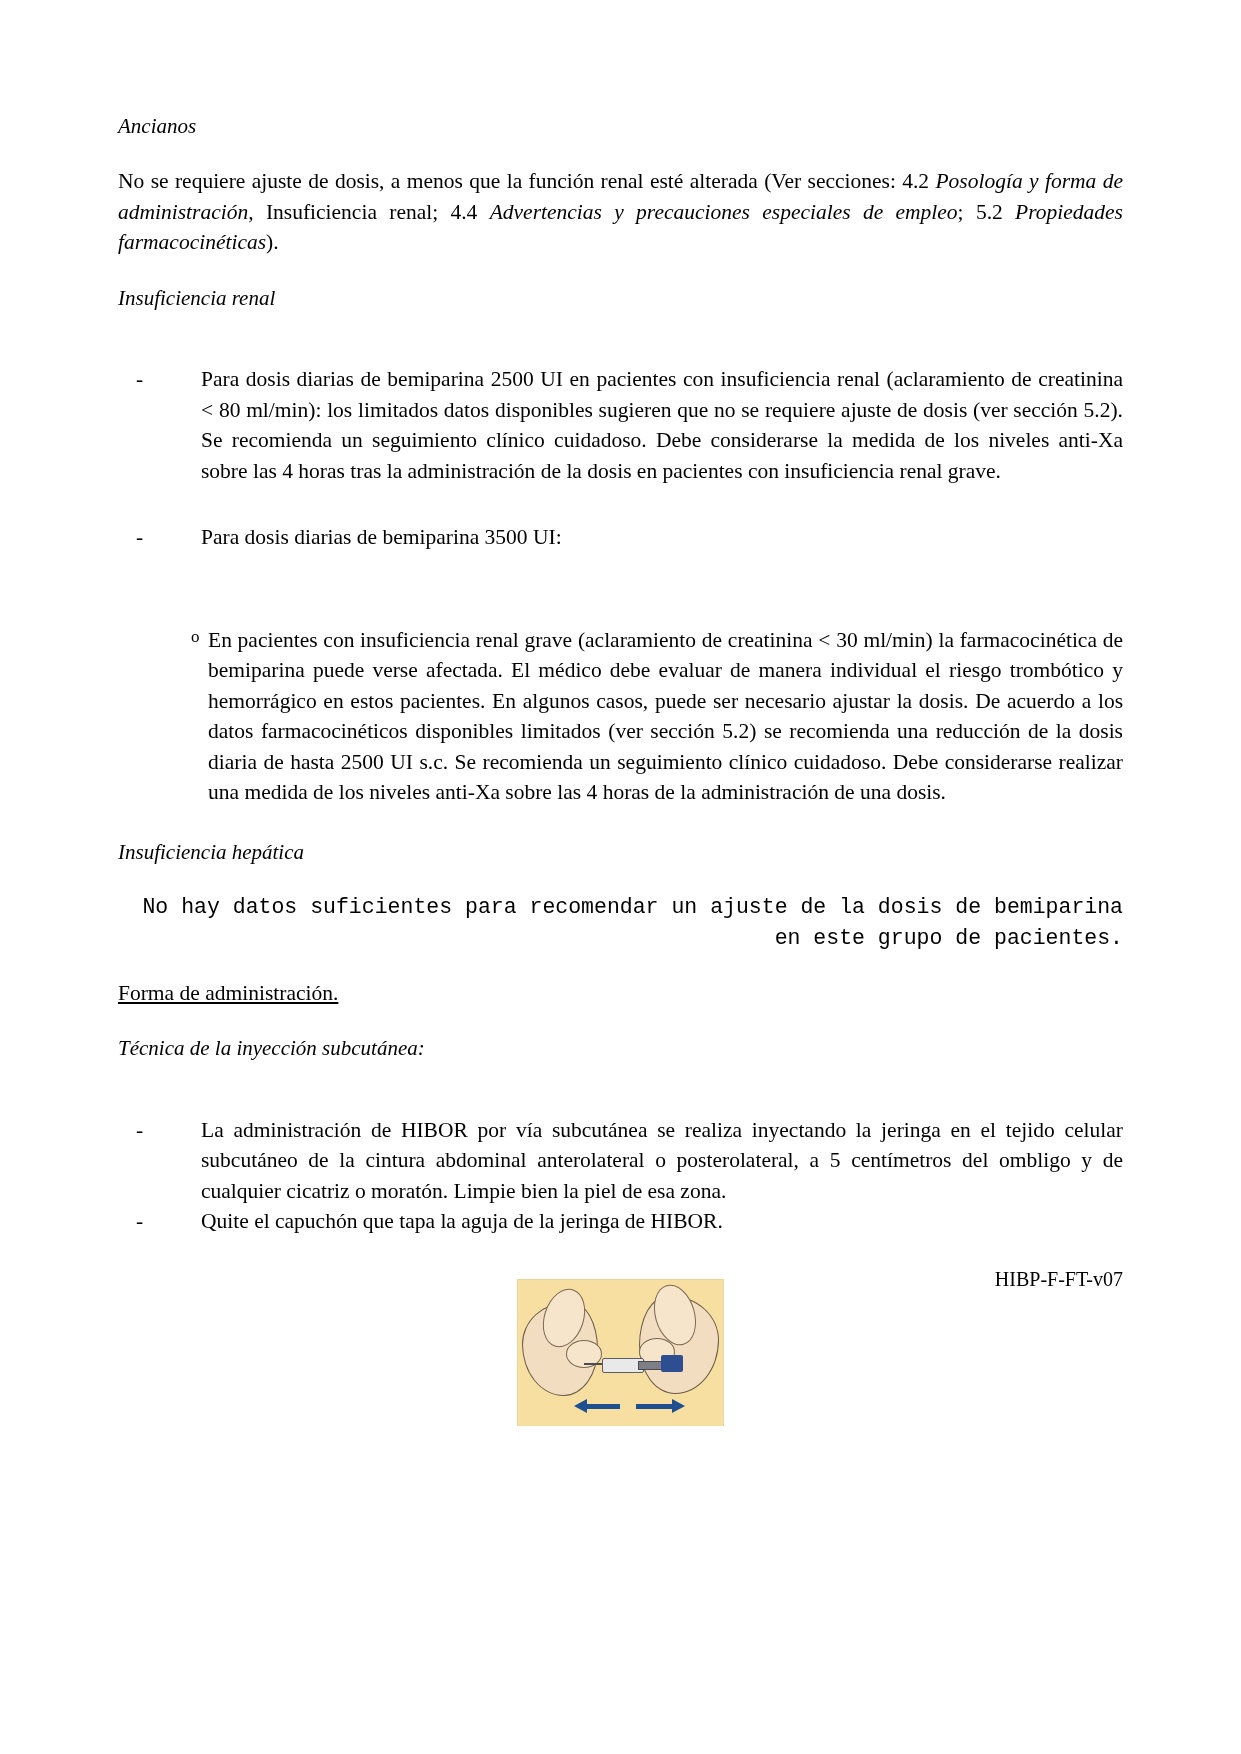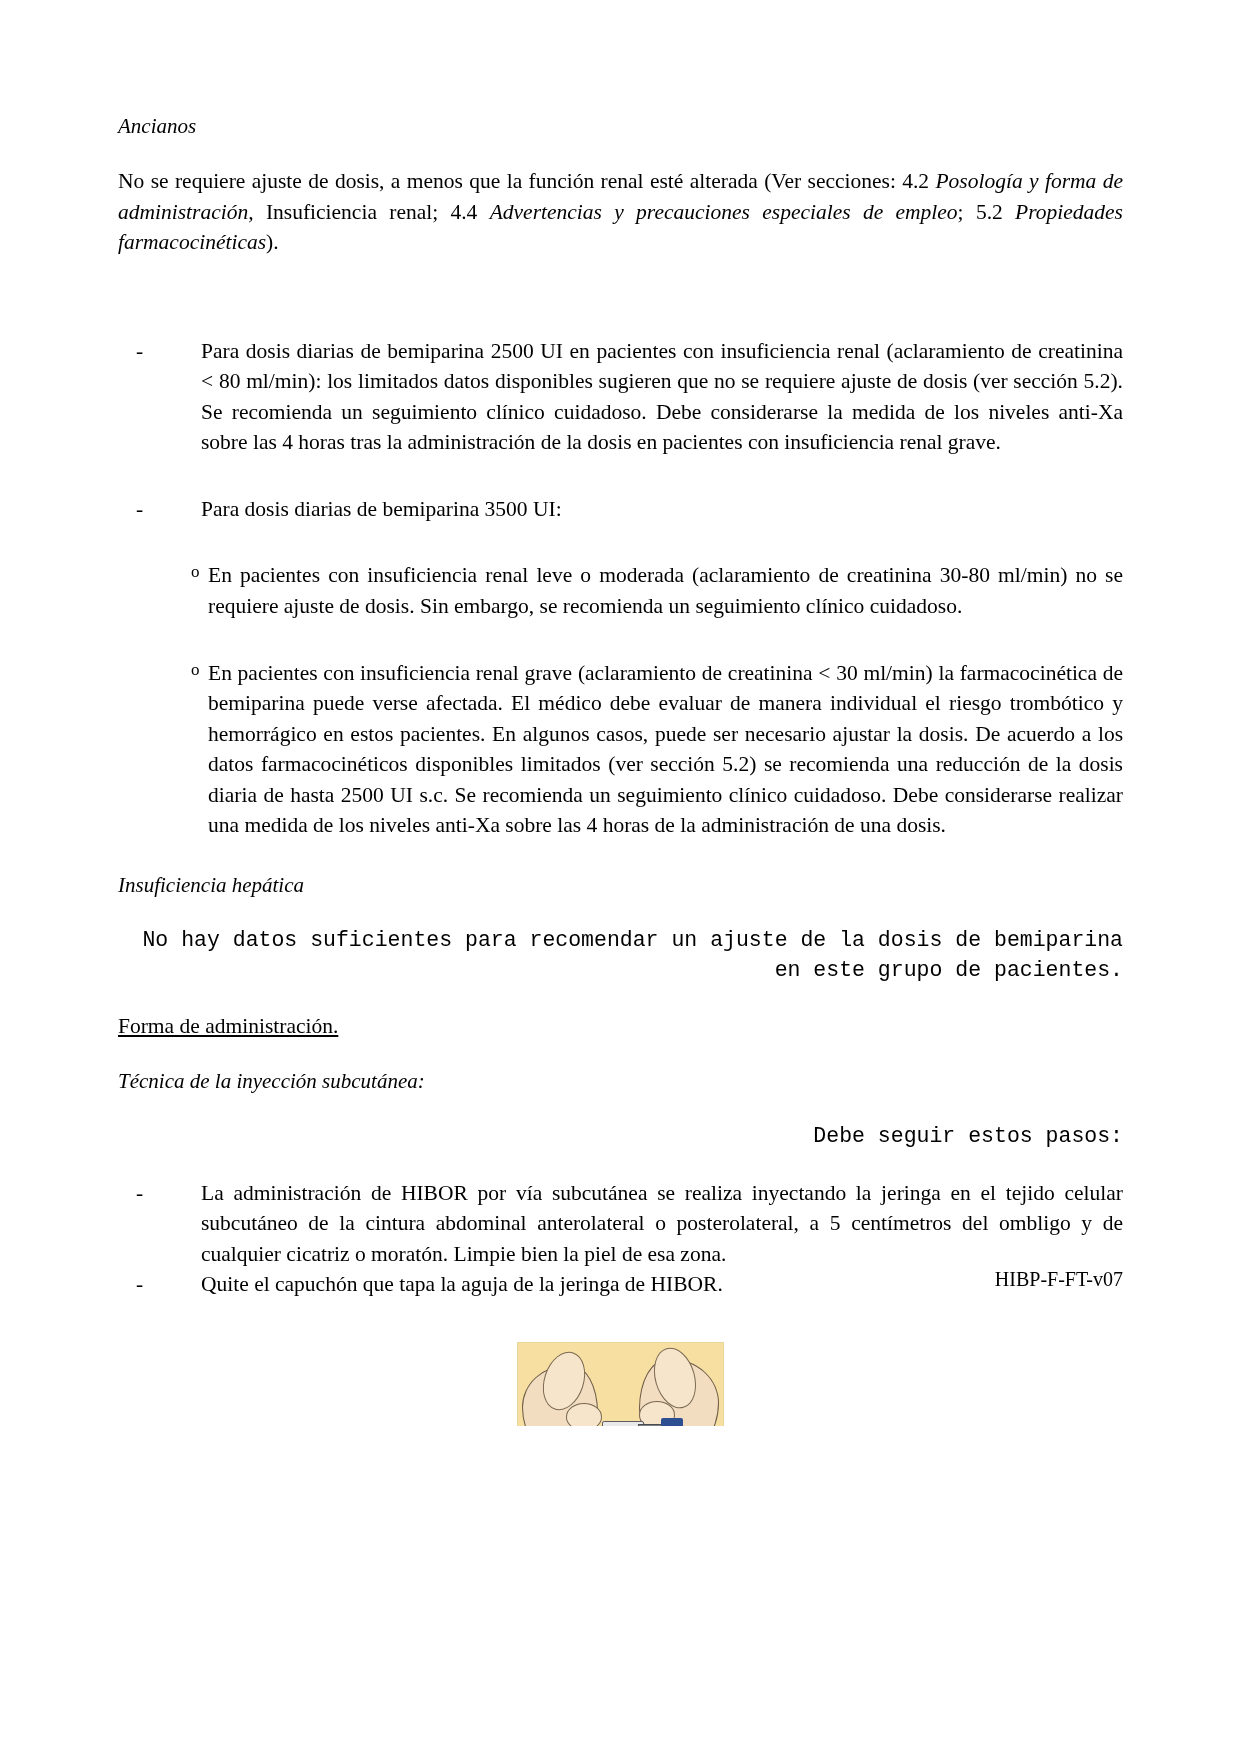--- a/index.html
+++ b/index.html
@@ -229,60 +229,57 @@
 <div class="page">
   <div class="content">
 
     <p class="heading-italic">Ancianos</p>
     <div class="gap-md"></div>
 
     <p class="body-text"><span>No se requiere ajuste de dosis, a menos que la función renal esté alterada (Ver secciones: 4.2 </span><em>Posología y forma de administración,</em><span> Insuficiencia renal; 4.4 </span><em>Advertencias y precauciones especiales de empleo</em><span>; 5.2 </span><em>Propiedades farmacocinéticas</em><span>).</span></p>
 
     <div class="gap-md"></div>
 
+    <p class="heading-italic">Insuficiencia renal</p>
     <div class="gap-md"></div>
 
 
     <div class="gap-md"></div>
 
     <ul class="dash-list">
       <li>Para dosis diarias de bemiparina 2500 UI en pacientes  con insuficiencia renal (aclaramiento de creatinina &lt; 80 ml/min): los limitados datos disponibles sugieren que no se requiere  ajuste de dosis (ver sección 5.2). Se recomienda un seguimiento clínico cuidadoso. Debe considerarse la medida de los niveles anti-Xa sobre las 4 horas tras la administración de la dosis en pacientes con insuficiencia renal grave.</li>
     </ul>
 
     <div class="li-gap"></div>
 
     <ul class="dash-list">
       <li> Para  dosis diarias de bemiparina 3500 UI:</li>
     </ul>
 
     <div class="li-gap"></div>
 
-    <ul class="o-list">
-      <li>En pacientes con insuficiencia renal leve o moderada (aclaramiento de creatinina 30-80 ml/min) no se requiere ajuste de dosis. Sin embargo, se recomienda un seguimiento clínico cuidadoso.</li>
-    </ul>
 
     <div class="li-gap"></div>
 
     <ul class="o-list">
       <li>En pacientes con insuficiencia renal grave (aclaramiento de creatinina &lt; 30 ml/min) la farmacocinética de bemiparina puede verse afectada. El médico debe evaluar de manera individual el riesgo trombótico y hemorrágico en estos pacientes. En algunos casos, puede ser necesario ajustar la dosis. De acuerdo a los datos farmacocinéticos disponibles limitados (ver sección 5.2) se recomienda una reducción de la dosis diaria de hasta 2500 UI s.c. Se recomienda un seguimiento clínico cuidadoso. Debe considerarse realizar una medida de los niveles anti-Xa sobre las 4 horas de la administración de una dosis.</li>
     </ul>
 
     <div class="gap-lg"></div>
 
     <p class="heading-italic">Insuficiencia hepática</p>
     <div class="gap-md"></div>
     <p class="body-text-left">No hay datos suficientes para recomendar un ajuste de la dosis de bemiparina en este grupo de pacientes.</p>
 
     <div class="gap-md"></div>
 
     <p class="heading-underline">Forma de administración.</p>
     <div class="gap-md"></div>
     <p class="heading-italic">Técnica de la inyección subcutánea:</p>
     <div class="gap-md"></div>
-    <p class="body-text-left">Debe seguir estos pasos:</p>
 
     <div class="gap-md"></div>
 
     <ul class="dash-list tight-list">
       <li>La administración de HIBOR por vía subcutánea se realiza inyectando la jeringa en el tejido celular subcutáneo de la cintura abdominal anterolateral o posterolateral, a 5 centímetros del ombligo y de cualquier cicatriz o moratón. Limpie bien la piel de esa zona.</li>
       <li>Quite el capuchón que tapa la aguja de la jeringa de HIBOR.</li>
     </ul>
 
     <div class="figure-wrap">
       <div class="figure">

